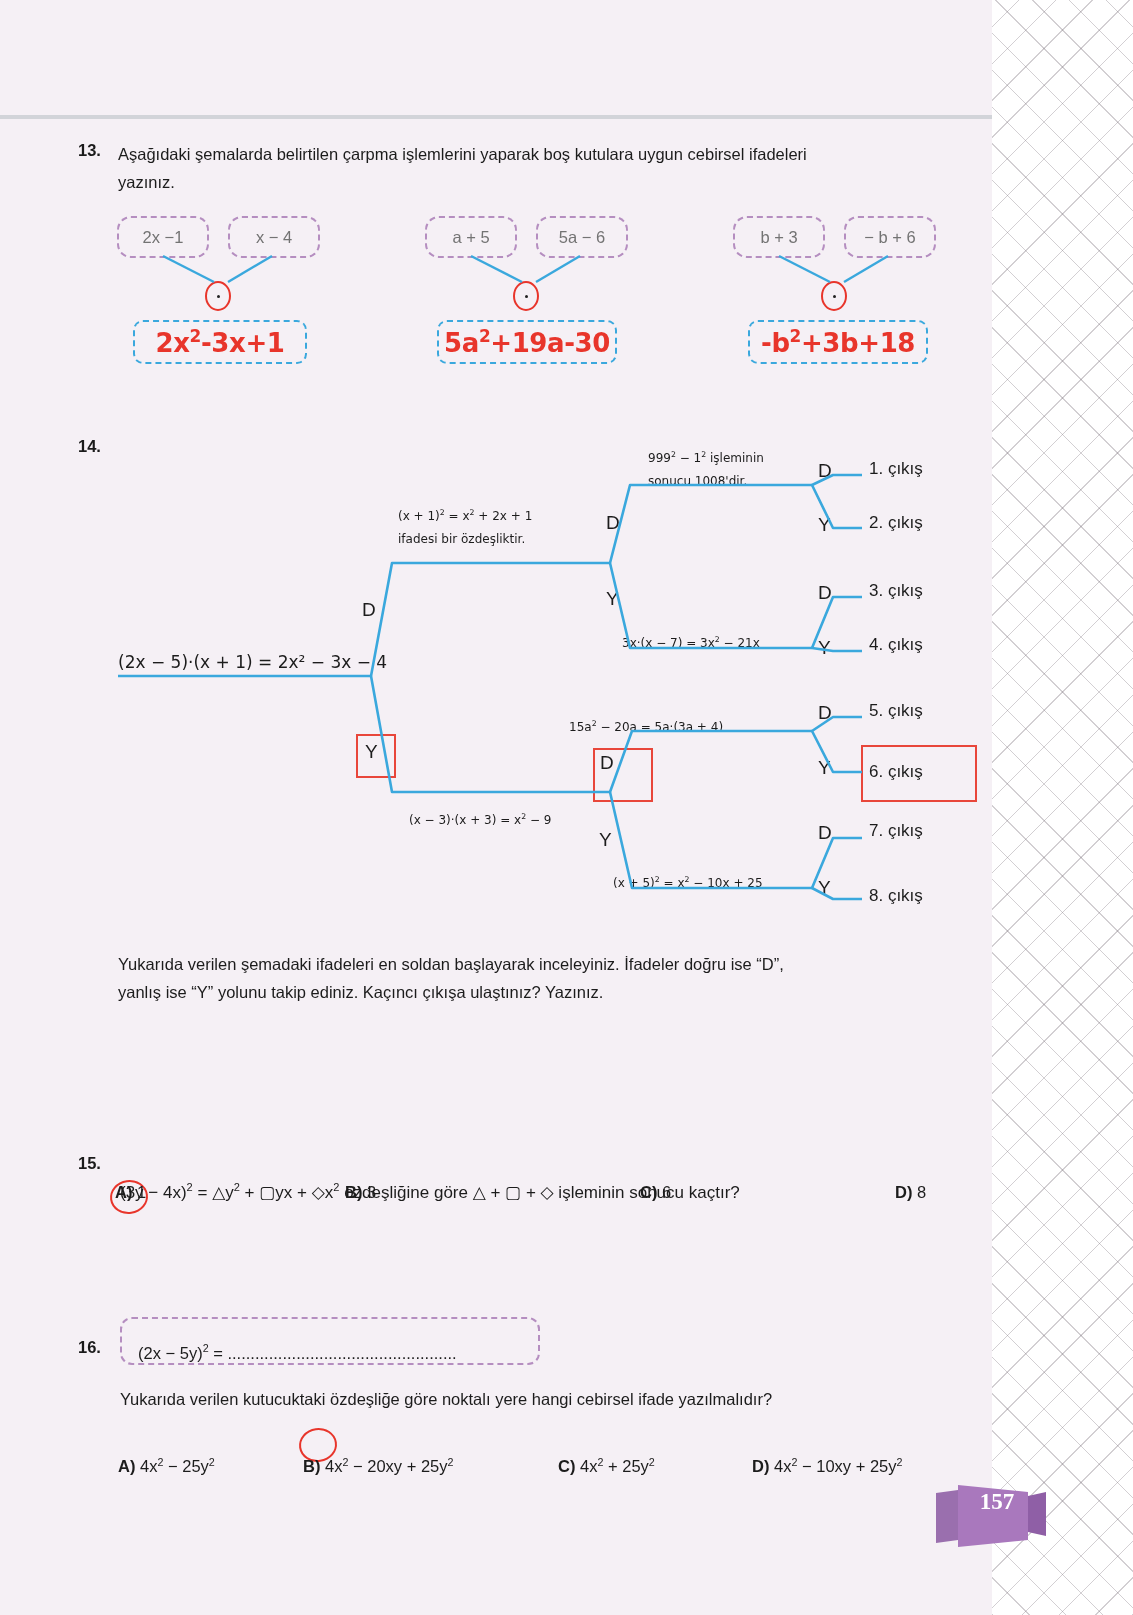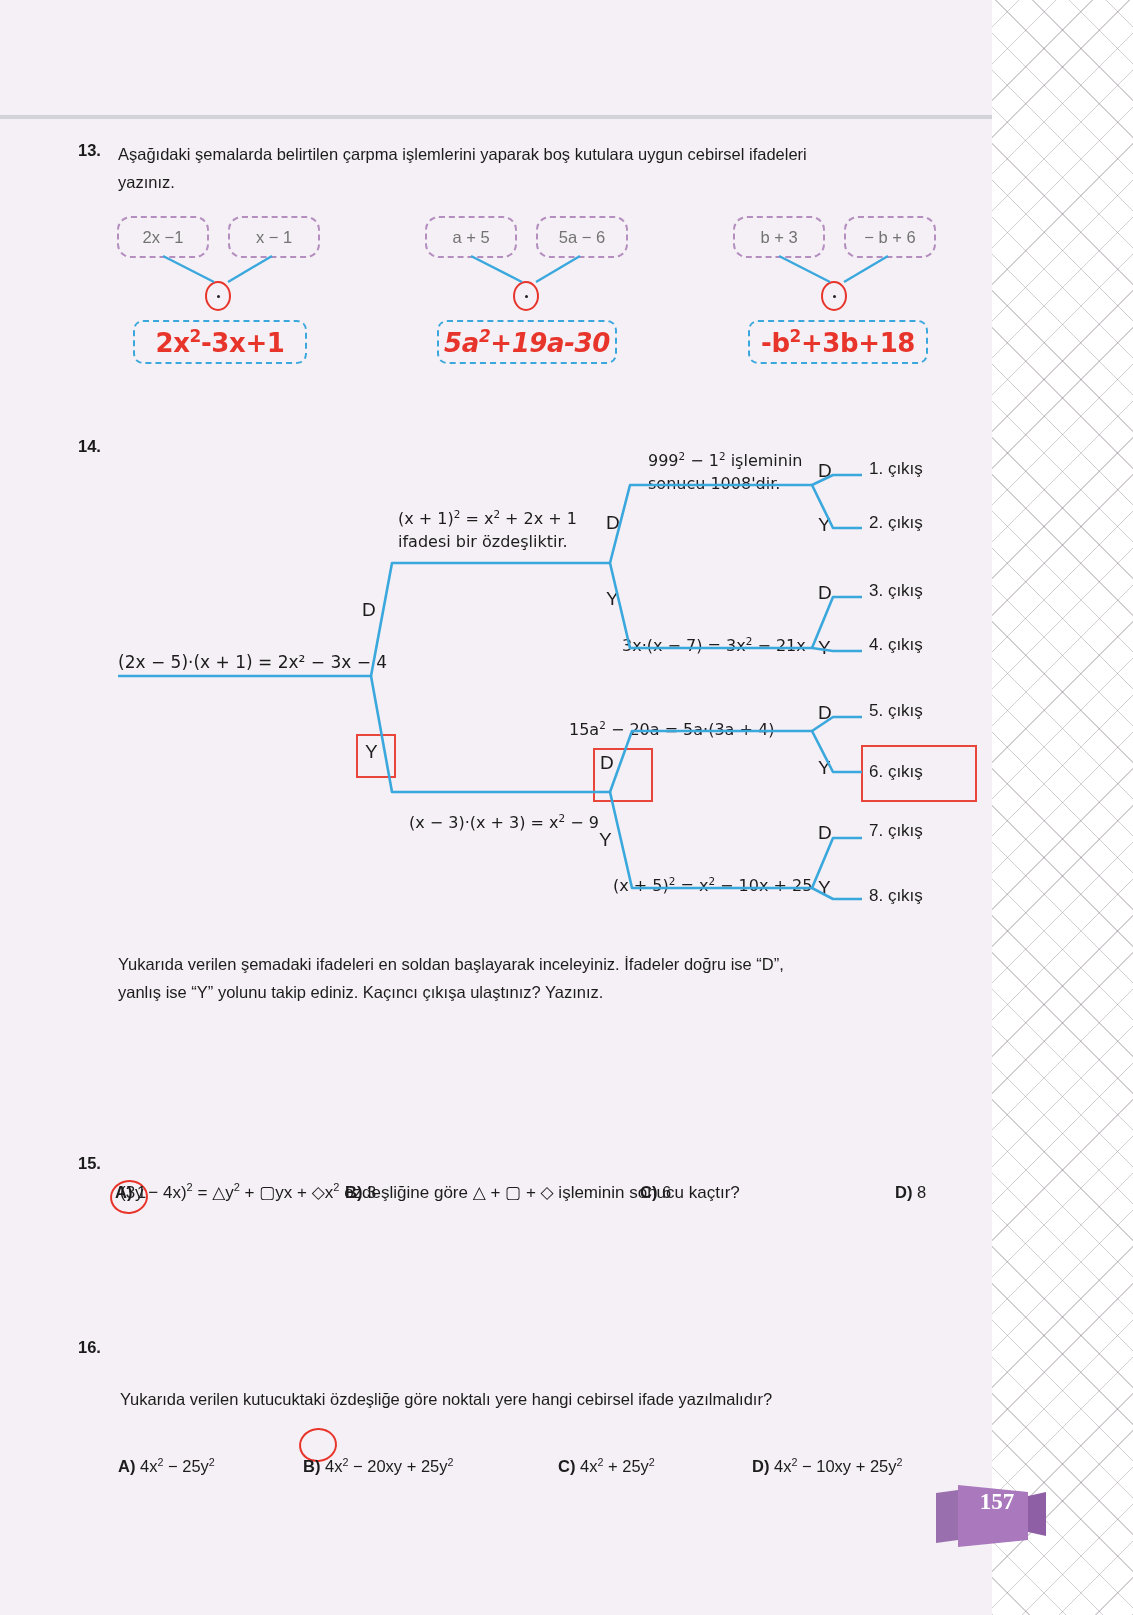--- a/index.html
+++ b/index.html
@@ -111,21 +111,21 @@
   .svg-layer {
     position: absolute;
     left: 0; top: 0;
     width: 1133px; height: 1615px;
     pointer-events: none;
   }
 
   
   .tl {
     position: absolute;
-    font-size: 16px;
+    font-size: 12px;
     color: #1c1c1c;
     white-space: nowrap;
     font-family: "DejaVu Sans", sans-serif;
   }
   .tl.big { font-size: 17px; }
   .dy {
     position: absolute;
     font-size: 19px;
     color: #1c1c1c;
     font-family: "Liberation Sans", sans-serif;
@@ -194,34 +194,34 @@
 
 <div id="page-wrap">
 
   <div id="top-rule"></div>
 
   <div class="qnum" style="left:78px; top:141px;">13.</div>
   <div class="body-text" style="left:118px; top:140px; width:830px;">Aşağıdaki şemalarda belirtilen çarpma işlemlerini yaparak boş kutulara uygun cebirsel ifadeleri</div>
   <div class="body-text" style="left:118px; top:168px; width:830px;">yazınız.</div>
 
   <div class="pbox" style="left:117px; top:216px; width:88px;">2x −1</div>
-  <div class="pbox" style="left:228px; top:216px; width:88px;">x − 1</div>
+  <div class="pbox" style="left:228px; top:216px; width:88px;">x − 4</div>
   <div class="dotcircle" style="left:205px; top:281px;">
       <i></i>
     </div>
   <div class="ansbox" style="left:133px; top:320px; width:170px;">
     <span>2x<sup class="sq">2</sup>-3x+1</span>
   </div>
 
   <div class="pbox" style="left:425px; top:216px; width:88px;">a + 5</div>
   <div class="pbox" style="left:536px; top:216px; width:88px;">5a − 6</div>
   <div class="dotcircle" style="left:513px; top:281px;">
       <i></i>
     </div>
-  <div class="ansbox" style="left:437px; top:320px; width:176px;font-style:italic;">
+  <div class="ansbox" style="left:437px; top:320px; width:176px;">
     <span>5a<sup class="sq">2</sup>+19a-30</span>
   </div>
 
   <div class="pbox" style="left:733px; top:216px; width:88px;">b + 3</div>
   <div class="pbox" style="left:844px; top:216px; width:88px;">− b + 6</div>
   <div class="dotcircle" style="left:821px; top:281px;">
       <i></i>
     </div>
   <div class="ansbox" style="left:748px; top:320px; width:176px;">
     <span>-b<sup class="sq">2</sup>+3b+18</span>
@@ -290,20 +290,23 @@
   <div class="opt" style="left:640px; top:1183px;">
     <b>C)</b>
     <span>6</span>
   </div>
   <div class="opt" style="left:895px; top:1183px;">
     <b>D)</b>
     <span>8</span>
   </div>
 
   <div class="qnum" style="left:78px; top:1338px;">16.</div>
+  <div class="q16box" style="left:120px; top:1317px; width:400px; height:44px;">
+    <span class="m">(2x − 5y)<sup class="sq">2</sup> = ..................................................</span>
+  </div>
   <div class="body-text" style="left:120px; top:1385px; width:830px;">Yukarıda verilen kutucuktaki özdeşliğe göre noktalı yere hangi cebirsel ifade yazılmalıdır?</div>
 
   <div class="opt m" style="left:118px; top:1432px;">
     <b>A)</b>
     <span>4x<sup class="sq">2</sup> − 25y<sup class="sq">2</sup></span>
   </div>
   <div class="ellipse-mark" style="left:299px; top:1428px;"></div>
   <div class="opt m" style="left:303px; top:1432px;">
     <b>B)</b>
     <span>4x<sup class="sq">2</sup> − 20xy + 25y<sup class="sq">2</sup></span>

